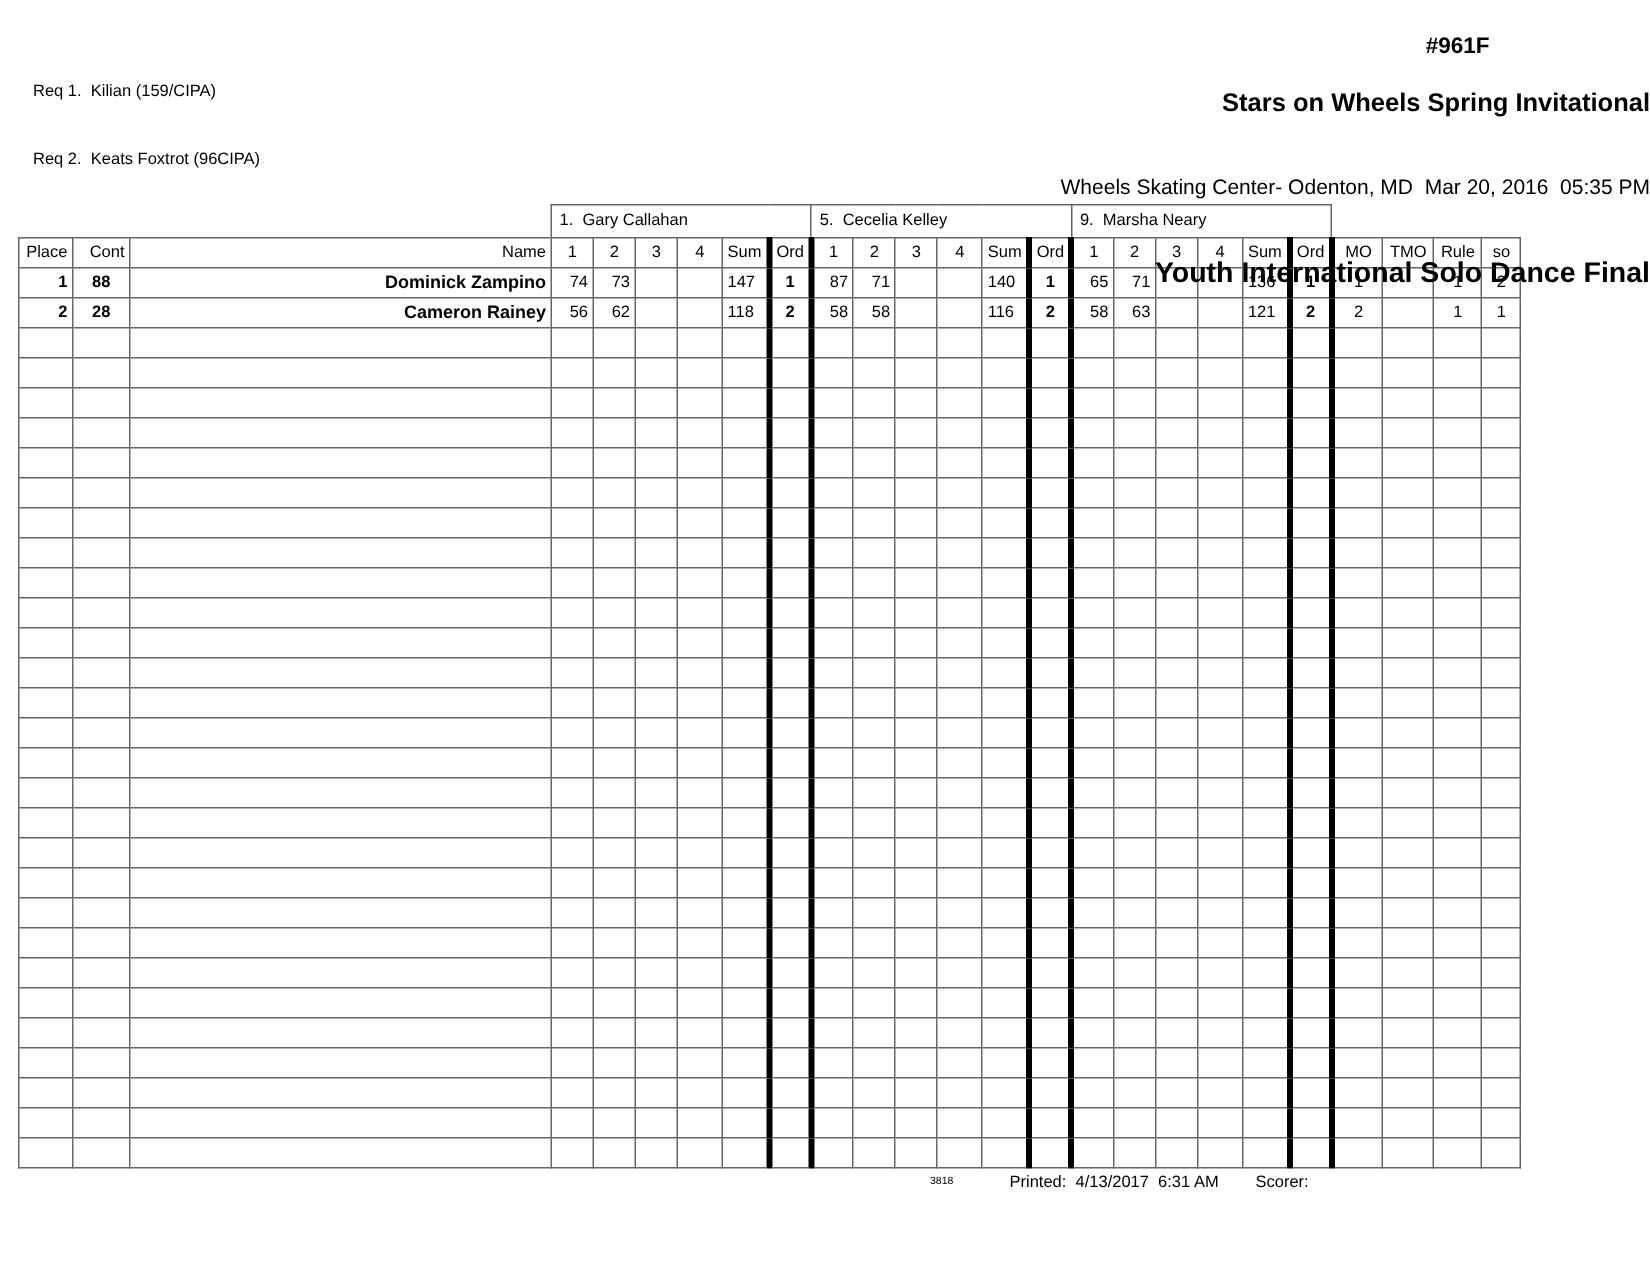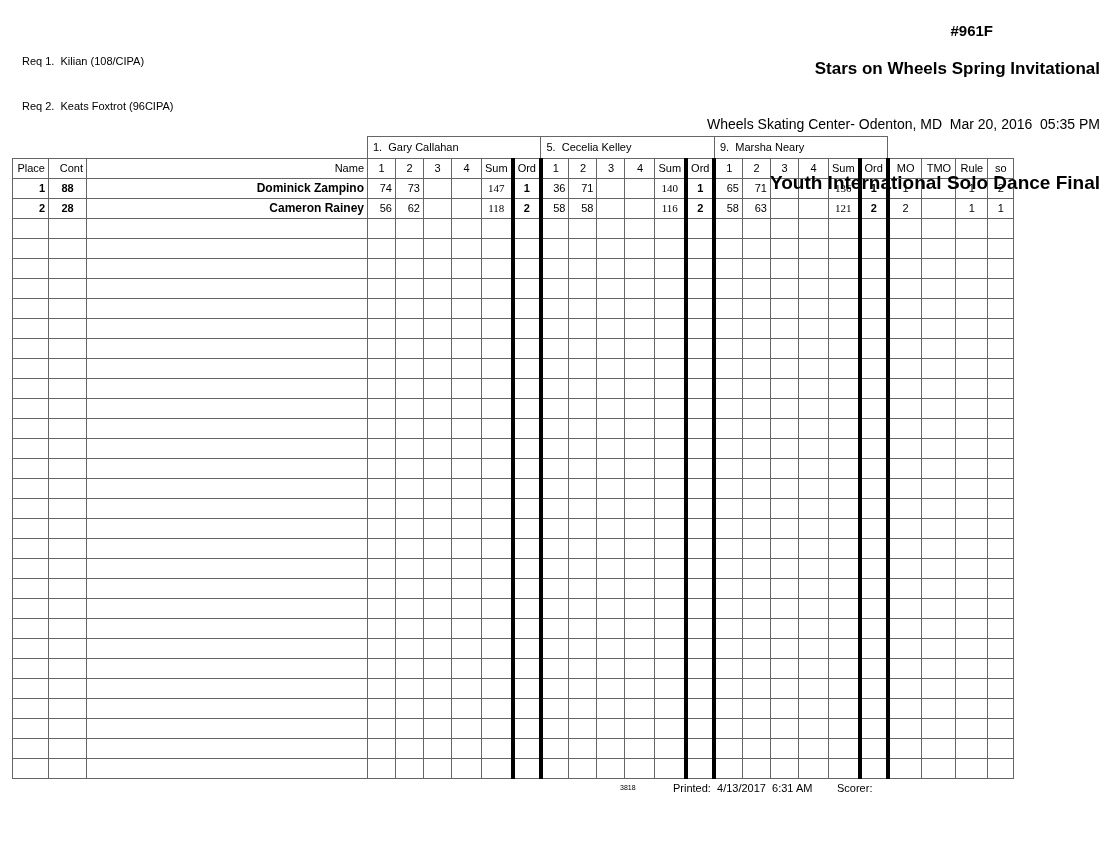--- a/index.html
+++ b/index.html
@@ -23,39 +23,39 @@
   table { border-collapse: collapse; table-layout: fixed; margin-left: 12px; }
   td, th {
     border: 1px solid #666; font-size: 11px; font-weight: normal;
     padding: 0 3px; overflow: hidden; white-space: pre;
     height: 19px; line-height: 19px;
   }
   tr.judge-row td { border: none; height: 21px; }
   tr.judge-row td.judge-box { border: 1px solid #666; text-align: left; padding-left: 5px; }
   .ord { border-left: 4px solid #000 !important; border-right: 4px solid #000 !important; }
   .c { text-align: center; }
-  .r { text-align: center; font-family: Liberation Serif, serif; }
+  .r { text-align: left; }
   .l { text-align: right; }
   .b { font-weight: bold; }
   .name-txt { font-size: 12px; }
 
   
   .footer { position: relative; height: 22px; }
   .footer .code { position: absolute; left: 620px; top: 5px; font-size: 7px; }
   .footer .printed { position: absolute; left: 673px; top: 3px; font-size: 11px; white-space: pre; }
   .footer .scorer { position: absolute; left: 837px; top: 3px; font-size: 11px; }
 </style>
 </head>
 <body>
 
 <div class="page">
 
   <div class="page-header">
     <div class="req">
-      <div>Req 1.  Kilian (108/CIPA)</div>
+      <div>Req 1.  Kilian (159/CIPA)</div>
       <div>Req 2.  Keats Foxtrot (96CIPA)</div>
     </div>
     <div class="titles">
       <div class="title-main">Stars on Wheels Spring Invitational</div>
       <div class="venue">Wheels Skating Center- Odenton, MD  Mar 20, 2016  05:35 PM</div>
       <div class="division">Youth International Solo Dance Final</div>
     </div>
     <div class="report-num">#961F</div>
   </div>
 
@@ -127,21 +127,21 @@
         <tr>
           <td class="b l">1</td>
           <td class="b c">88</td>
           <td class="b l name-txt">Dominick Zampino</td>
           <td class="l">74</td>
           <td class="l">73</td>
           <td class="l"></td>
           <td class="l"></td>
           <td class="r">147</td>
           <td class="b c ord">1</td>
-          <td class="l">36</td>
+          <td class="l">87</td>
           <td class="l">71</td>
           <td class="l"></td>
           <td class="l"></td>
           <td class="r">140</td>
           <td class="b c ord">1</td>
           <td class="l">65</td>
           <td class="l">71</td>
           <td class="l"></td>
           <td class="l"></td>
           <td class="r">136</td>

